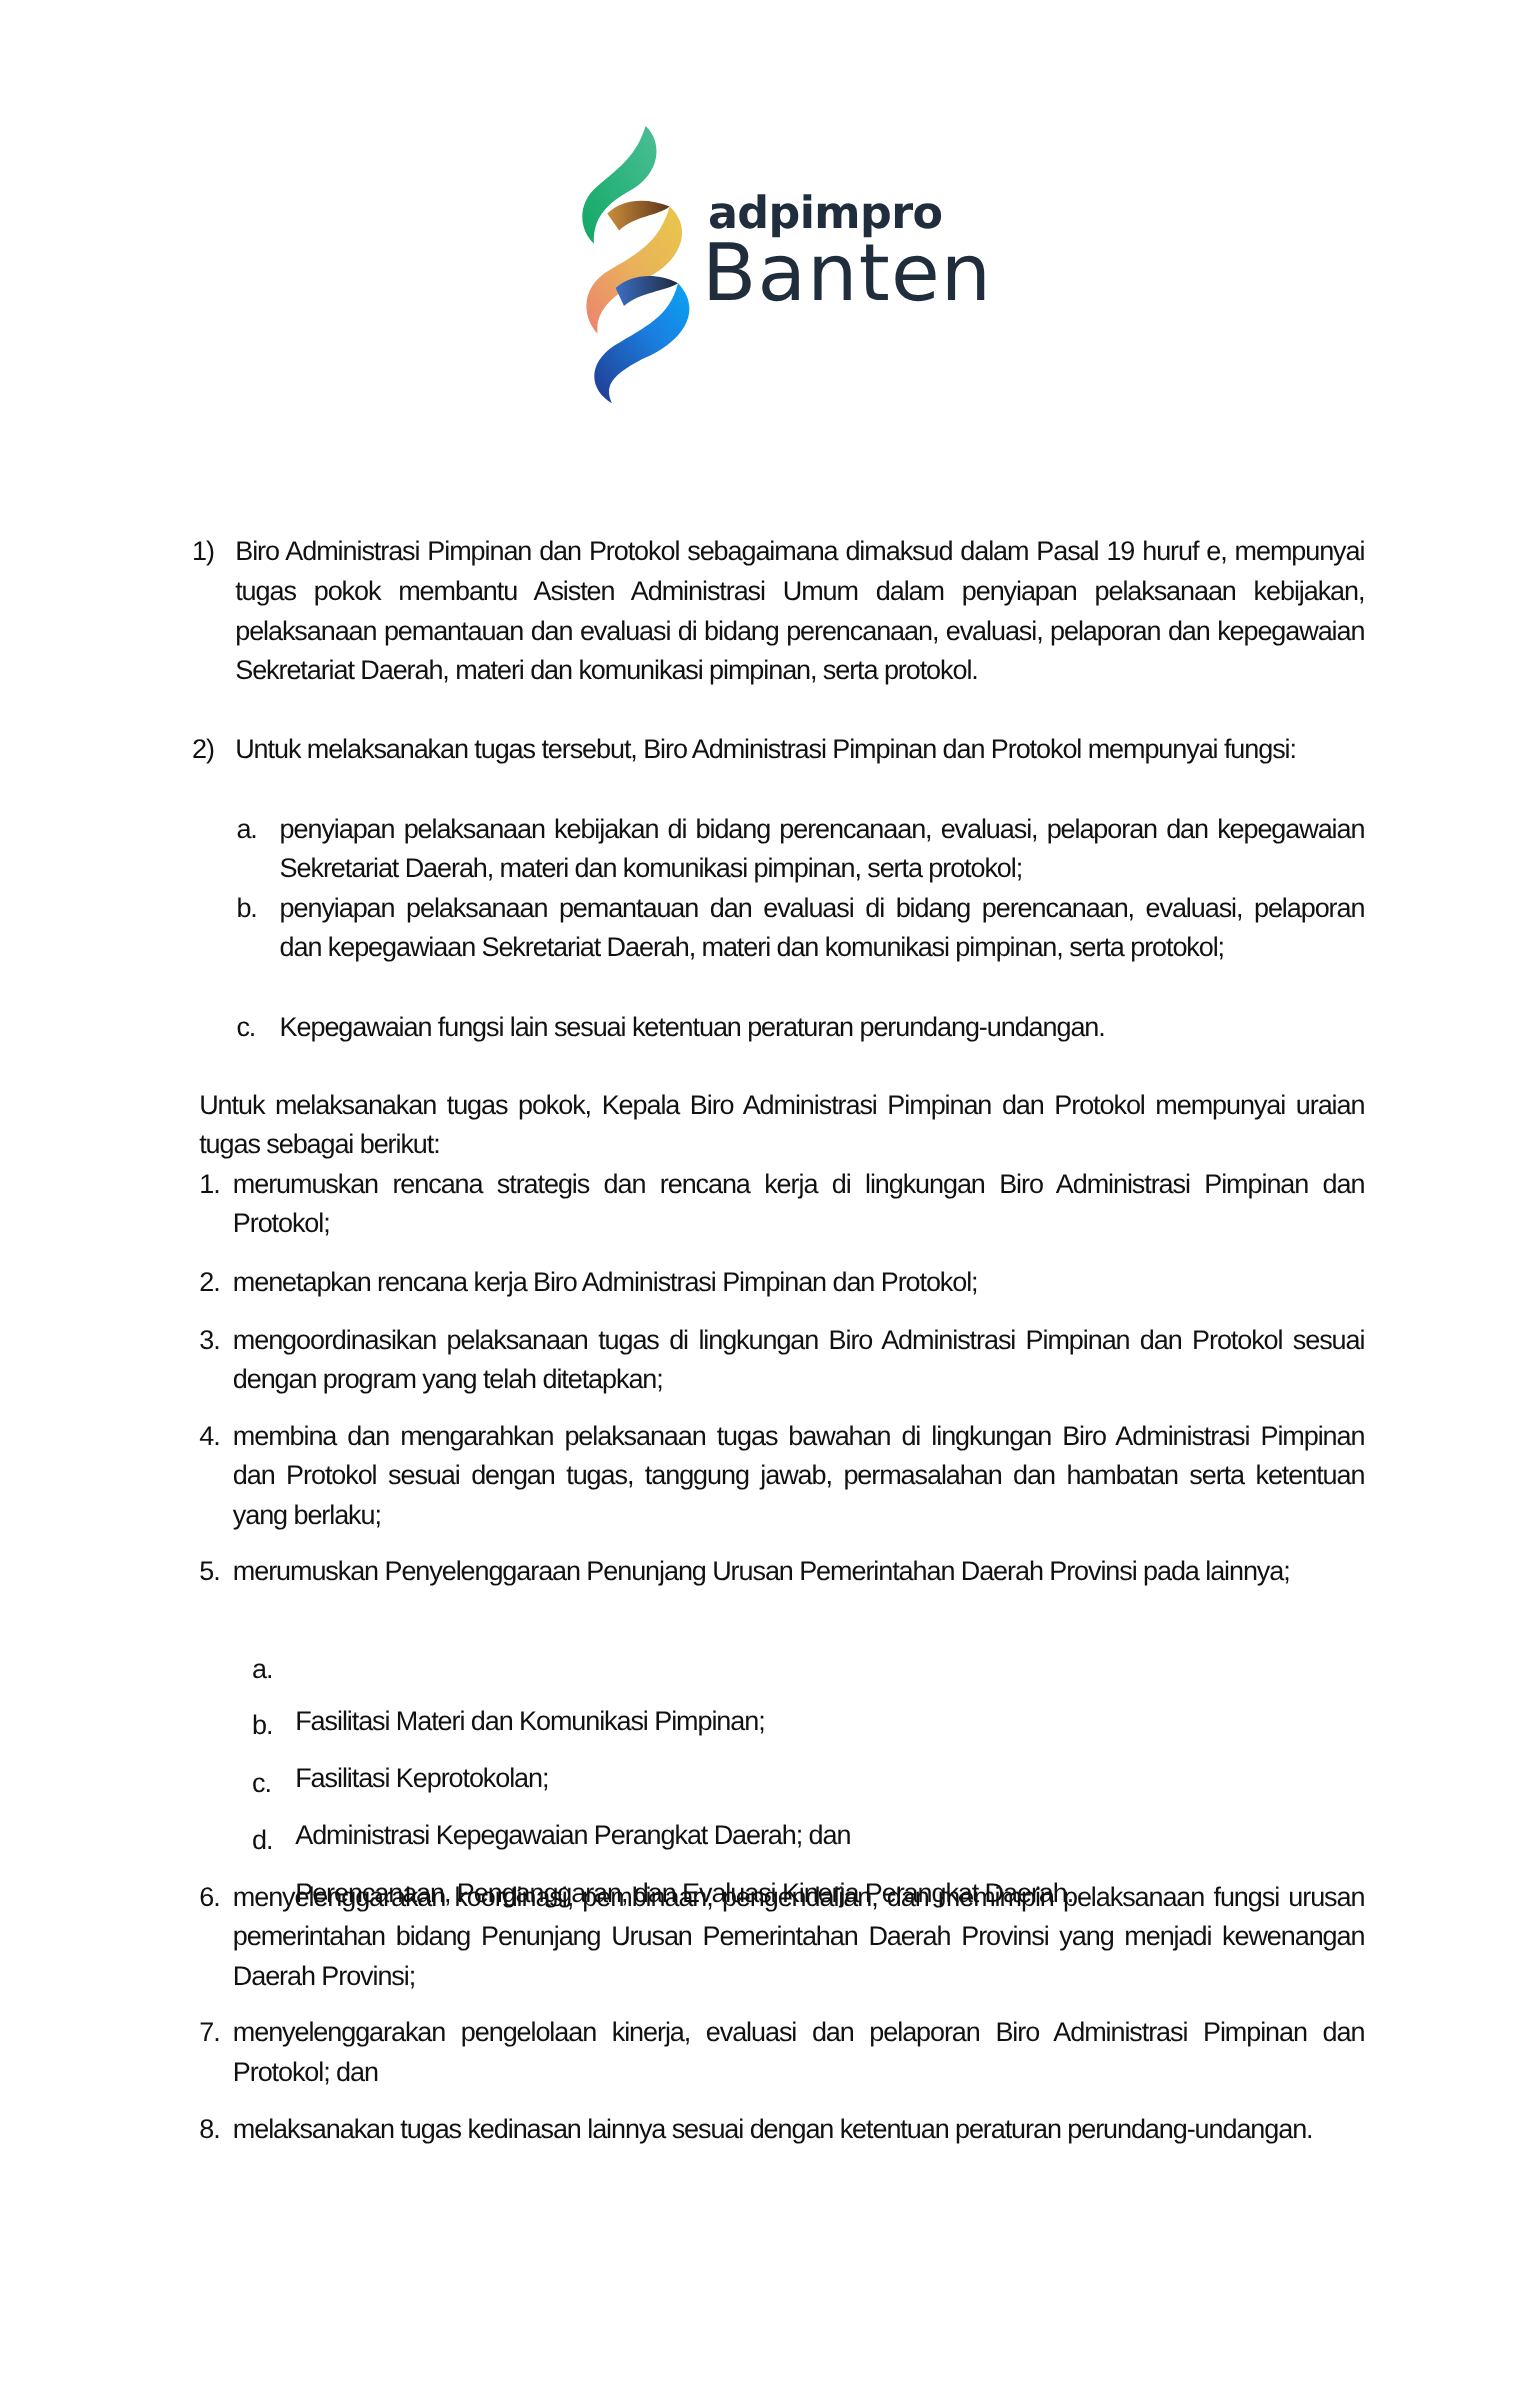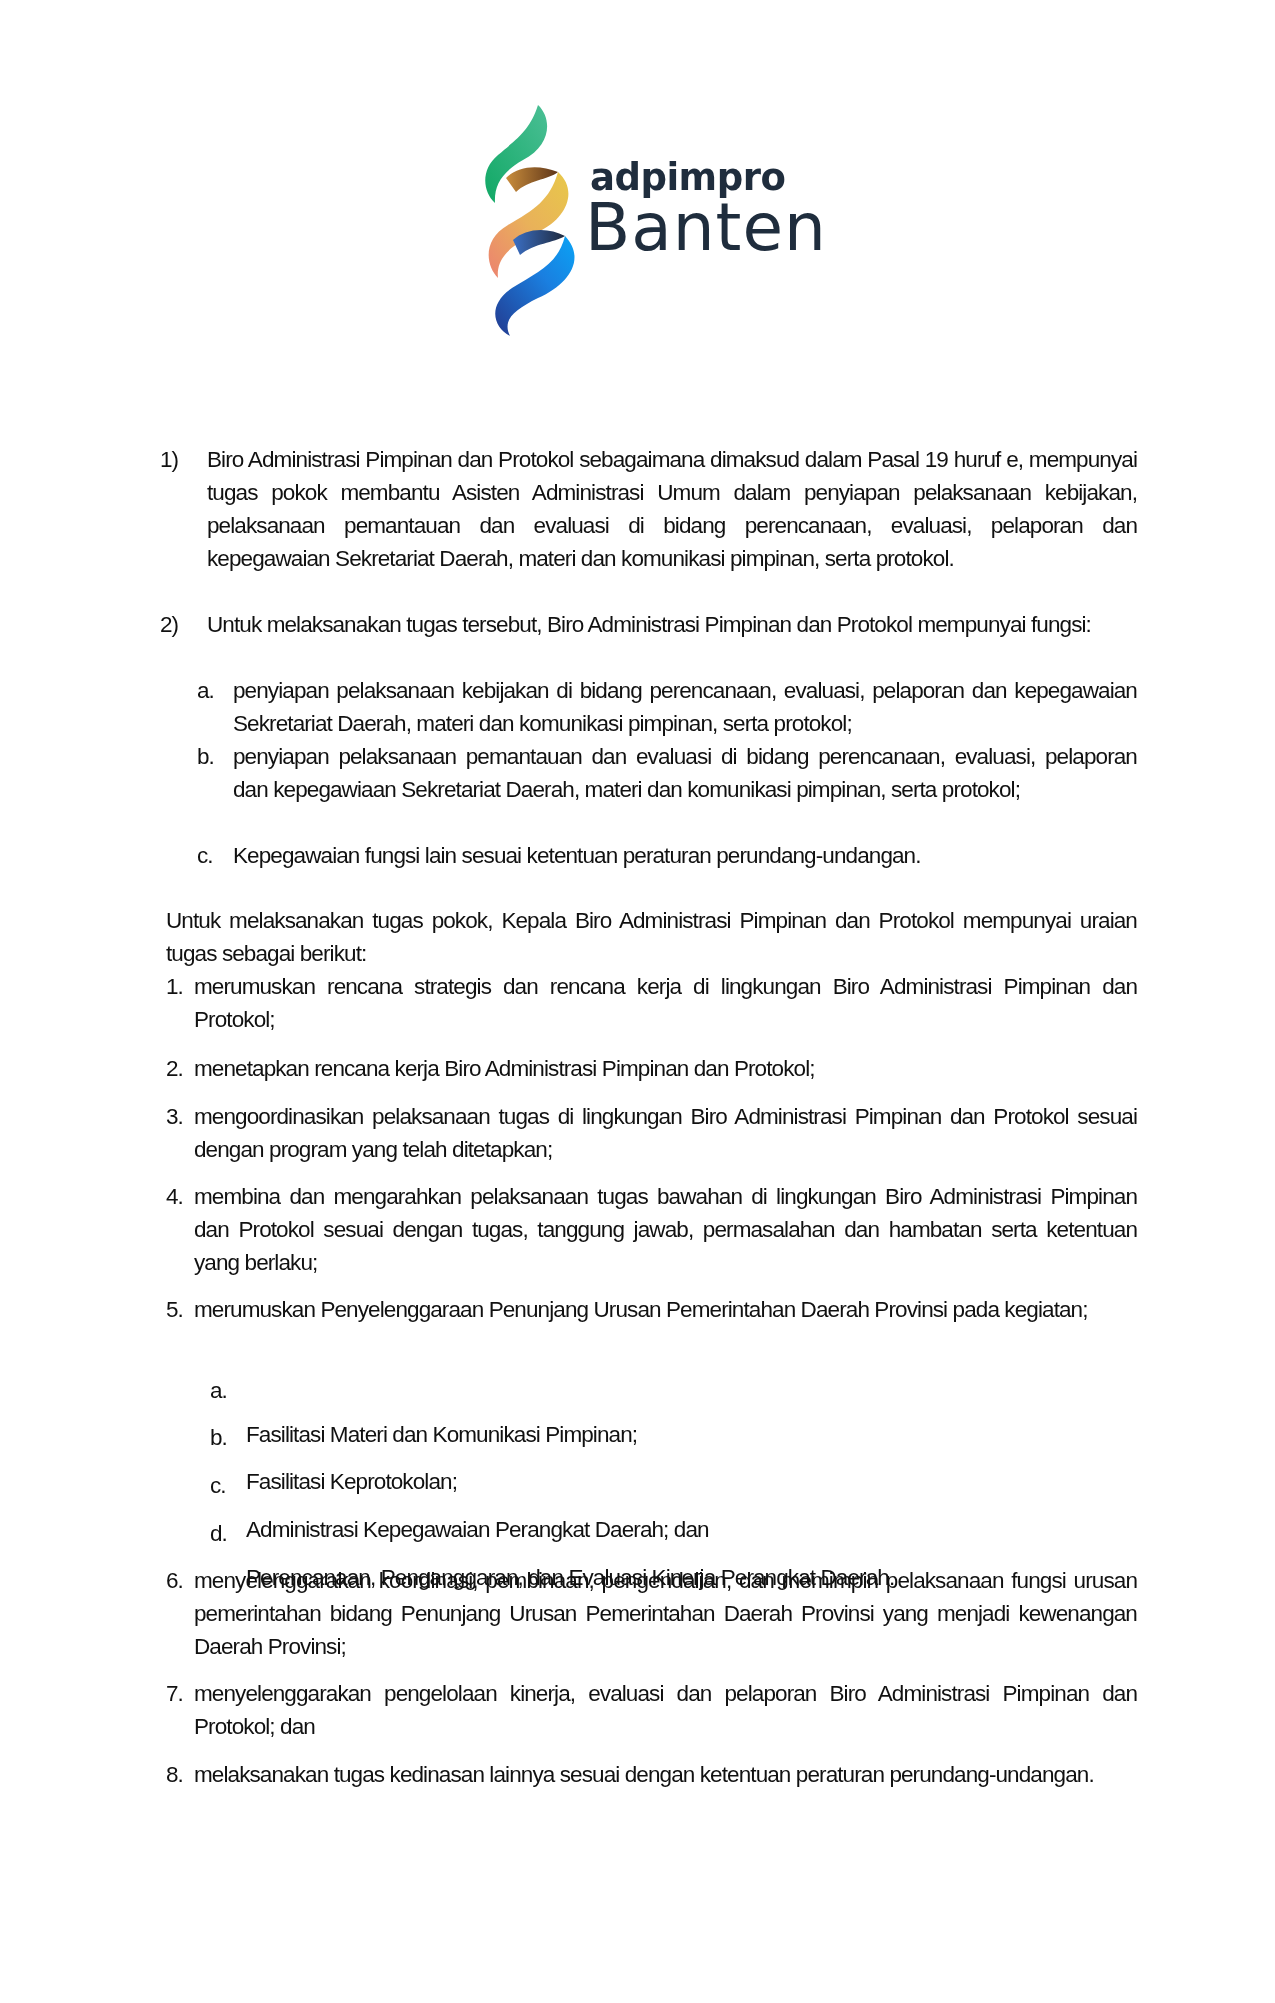--- a/index.html
+++ b/index.html
@@ -11,21 +11,21 @@
   .logo-text-top { position:absolute; left:122px; top:56px; font-family:"DejaVu Sans", sans-serif; font-weight:bold; font-size:37px; color:#1f2d3d; letter-spacing:-0.5px; }
   .logo-text-bottom { position:absolute; left:117px; top:95px; font-family:"DejaVu Sans", sans-serif; font-weight:normal; font-size:66px; color:#1f2d3d; letter-spacing:1px; line-height:1; }
 
   .title { position:absolute; left:0; width:1275px; top:360px; text-align:center; font-family:"Liberation Sans", sans-serif; font-size:30px; color:#111; }
 
   .body-text { font-family:"Liberation Sans", sans-serif; font-size:22.5px; line-height:33px; color:#111; letter-spacing:-0.9px; word-spacing:0px; }
   .justify { text-align:justify; text-align-last:left; }
 
   .numbered { position:absolute; left:160px; width:977px; }
   .num { position:absolute; left:0; top:0; }
-  .numtext { margin-left:47px; }
+  .numtext { margin-left:36px; }
 
   .sub { position:absolute; left:197px; width:940px; }
   .sub .num { left:0; }
   .sub .numtext { margin-left:36px; }
 
   .intro { position:absolute; left:166px; width:971px; }
 
   .list2 { position:absolute; left:166px; width:971px; }
   .list2 .num { left:0; }
   .list2 .numtext { margin-left:28px; }
@@ -117,21 +117,21 @@
   <div class="list2 body-text" style="top:1100px;">
     <span class="num">3.</span>
     <div class="numtext justify">mengoordinasikan pelaksanaan tugas di lingkungan Biro Administrasi Pimpinan dan Protokol sesuai dengan program yang telah ditetapkan;</div>
   </div>
   <div class="list2 body-text" style="top:1180px;">
     <span class="num">4.</span>
     <div class="numtext justify">membina dan mengarahkan pelaksanaan tugas bawahan di lingkungan Biro Administrasi Pimpinan dan Protokol sesuai dengan tugas, tanggung jawab, permasalahan dan hambatan serta ketentuan yang berlaku;</div>
   </div>
   <div class="list2 body-text" style="top:1293px;">
     <span class="num">5.</span>
-    <div class="numtext justify">merumuskan Penyelenggaraan Penunjang Urusan Pemerintahan Daerah Provinsi pada kegiatan;</div>
+    <div class="numtext justify">merumuskan Penyelenggaraan Penunjang Urusan Pemerintahan Daerah Provinsi pada lainnya;</div>
   </div>
 
   <div class="list2sub body-text" style="top:1374px;">
     <span class="num">a.</span>
     <div class="numtext">Fasilitasi Materi dan Komunikasi Pimpinan;</div>
   </div>
   <div class="list2sub body-text" style="top:1421px;">
     <span class="num">b.</span>
     <div class="numtext">Fasilitasi Keprotokolan;</div>
   </div>

